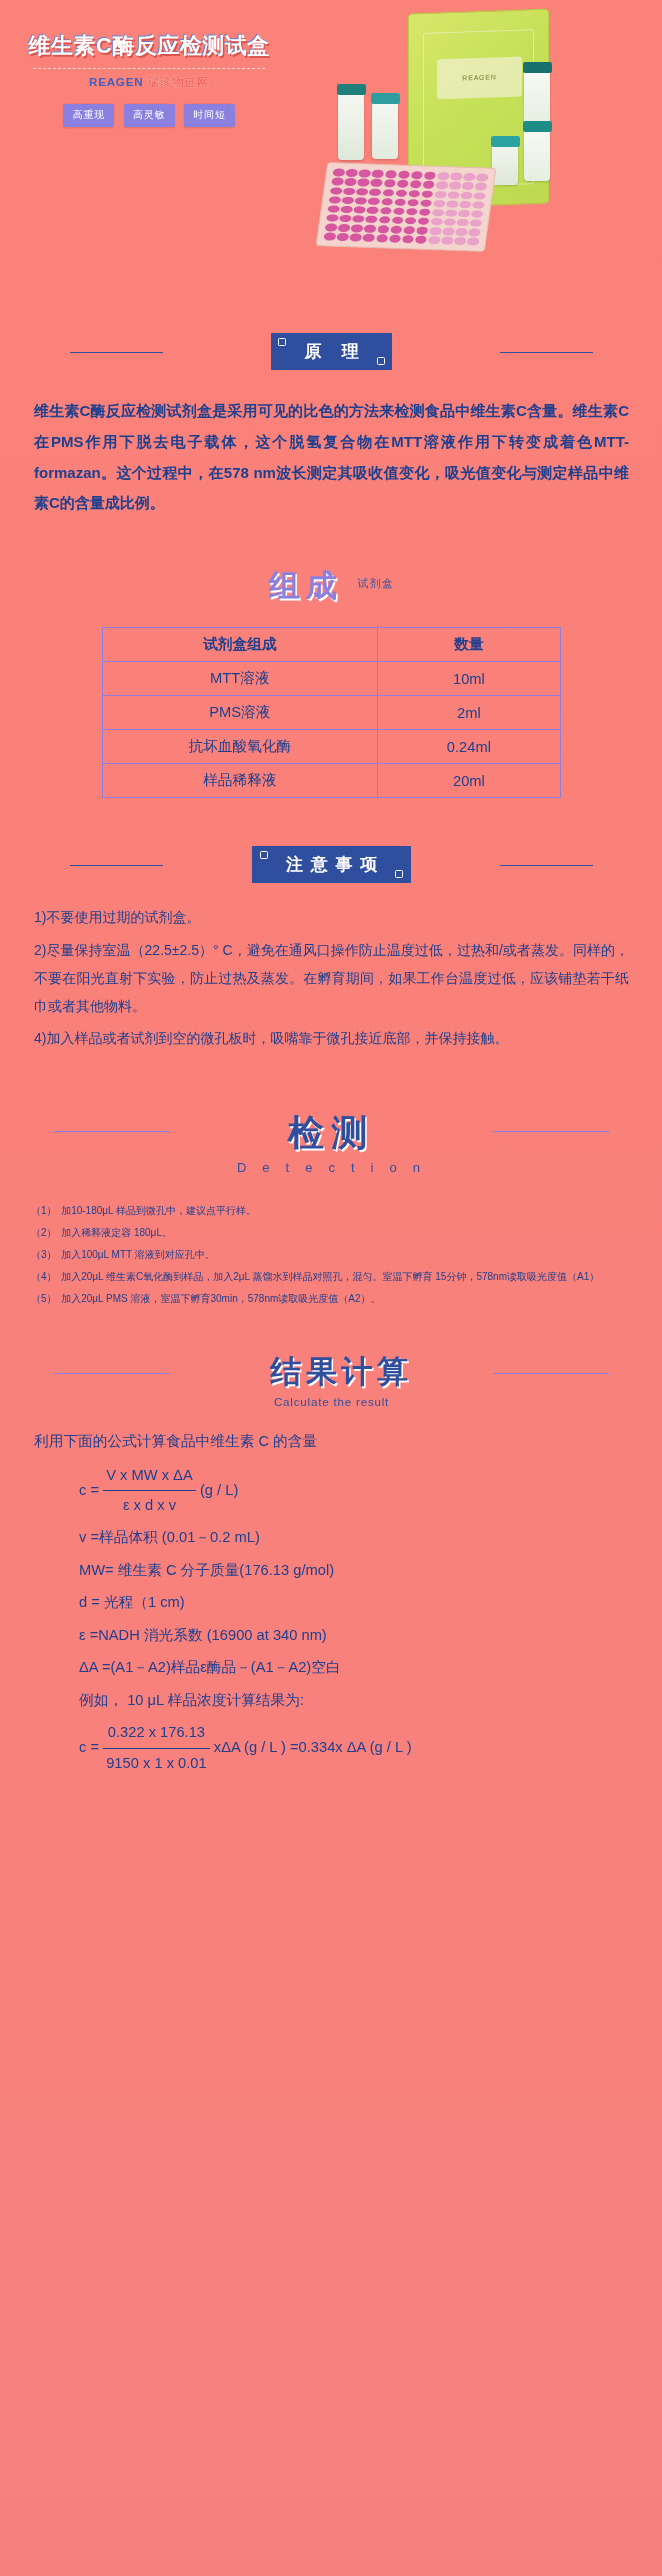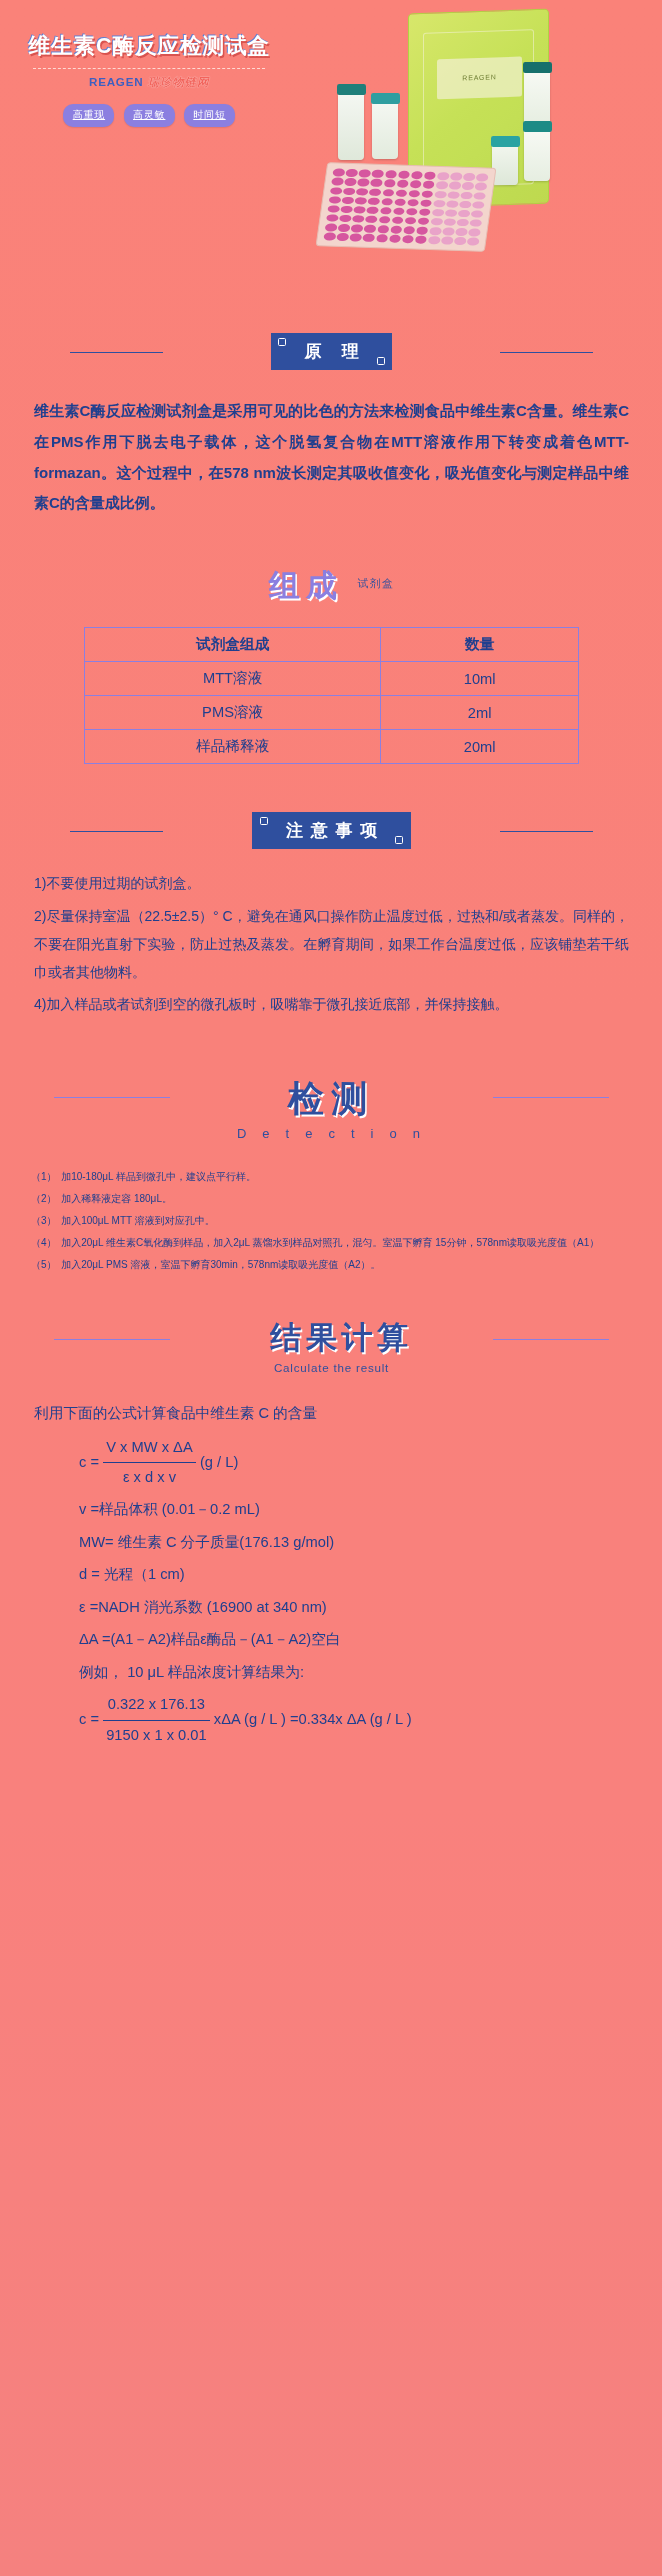--- a/index.html
+++ b/index.html
@@ -112,36 +112,35 @@
     margin:7.7px auto 6.2px;
     width:232px;
     border-top:0.8px dashed #ffd9d3;
   }
   .brand{
     font-size:11.6px;
     font-weight:bold;
     letter-spacing:0.8px;
   }
   .brand .en{color:#3f5fc0;}
-  .brand .cn{color:#f2645c;text-shadow:0 0 0.8px #fff;font-style:italic;}
+  .brand .cn{color:#f2645c;text-shadow:0 0 0.8px #fff;}
   .pills{
     margin-top:14px;
     display:flex;
     justify-content:center;
     gap:9.3px;
   }
   .pill{
     background:#8b7fe0;
     color:#ffffff;
     font-size:10px;
     padding:4.6px 9.3px;
-    border-radius:10px;
+    border-radius:2px;
     letter-spacing:0.8px;
     box-shadow:0 0.8px 1.5px rgba(0,0,0,.12);
-    text-decoration:underline;
   }
 
   
   .banner-wrap{
     position:relative;
     text-align:center;
     margin:0 auto;
   }
   .banner{
     display:inline-block;
@@ -200,21 +199,21 @@
   .comp-sub{
     display:inline-block;
     font-size:10.8px;
     color:#2f4f9e;
     margin-left:10.8px;
     vertical-align:9.3px;
     letter-spacing:1.5px;
   }
   .table-wrap{
     margin:20px auto 0;
-    width:495px;
+    width:459px;
   }
   table.kit{
     width:100%;
     border-collapse:collapse;
     font-size:14.7px;
     color:#1f3f8f;
   }
   table.kit th,table.kit td{
     border:0.8px solid #8b7fe0;
     text-align:center;
@@ -291,21 +290,21 @@
     text-shadow:1.5px 1.5px 0 #ffffff;
     padding-left:20px;
   }
   .result-sub{
     font-size:11.6px;
     color:#2f4f9e;
     letter-spacing:0.8px;
     margin-top:1.5px;
   }
   .formula{
-    margin:25px 34px 0 34px;
+    margin:19px 34px 0 34px;
     font-size:14.7px;
     line-height:2.0;
     color:#1f3f8f;
   }
   .formula .lead{margin-bottom:4.6px;}
   .frac{
     display:inline-block;
     text-align:center;
     vertical-align:middle;
   }
@@ -484,20 +483,24 @@
       <tbody>
         <tr>
           <td>MTT溶液</td>
           <td>10ml</td>
         </tr>
         <tr>
           <td>PMS溶液</td>
           <td>2ml</td>
         </tr>
         <tr>
+          <td>抗坏血酸氧化酶</td>
+          <td>0.24ml</td>
+        </tr>
+        <tr>
           <td>样品稀释液</td>
           <td>20ml</td>
         </tr>
       </tbody>
     </table>
   </div>
 
   <div class="banner-wrap notes-head">
     <span class="banner-line l"></span>
     <span class="banner">注意事项</span>

